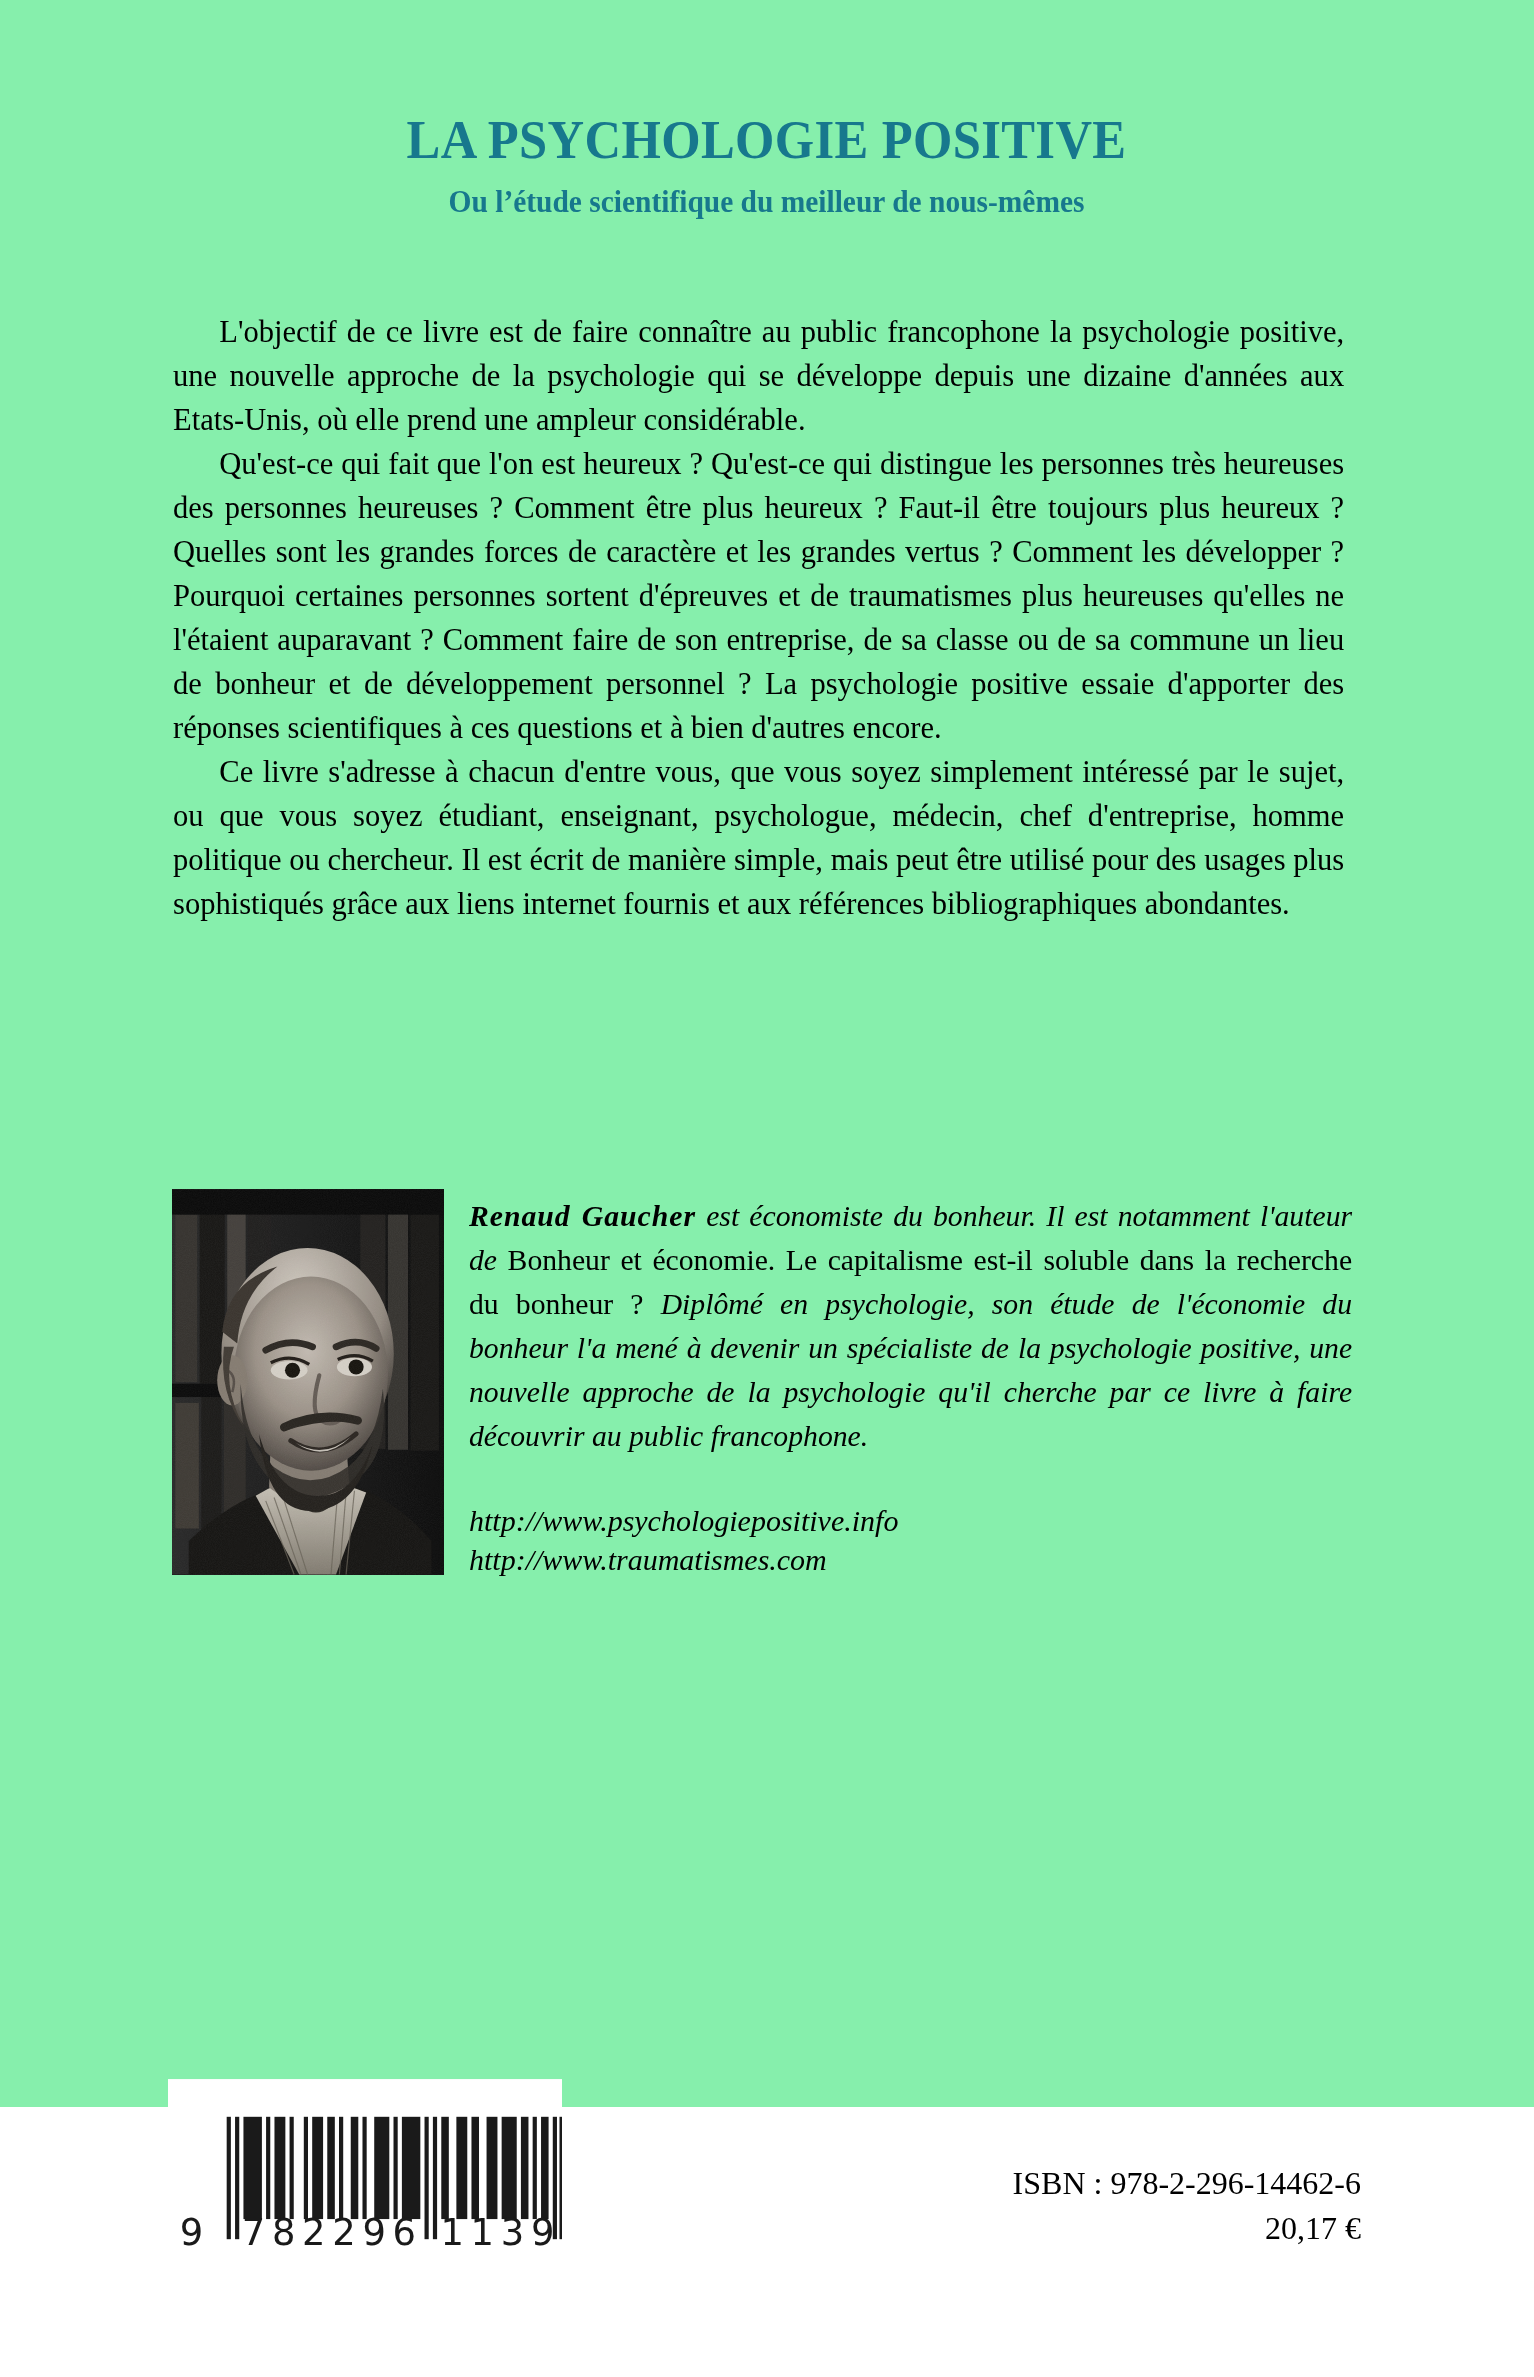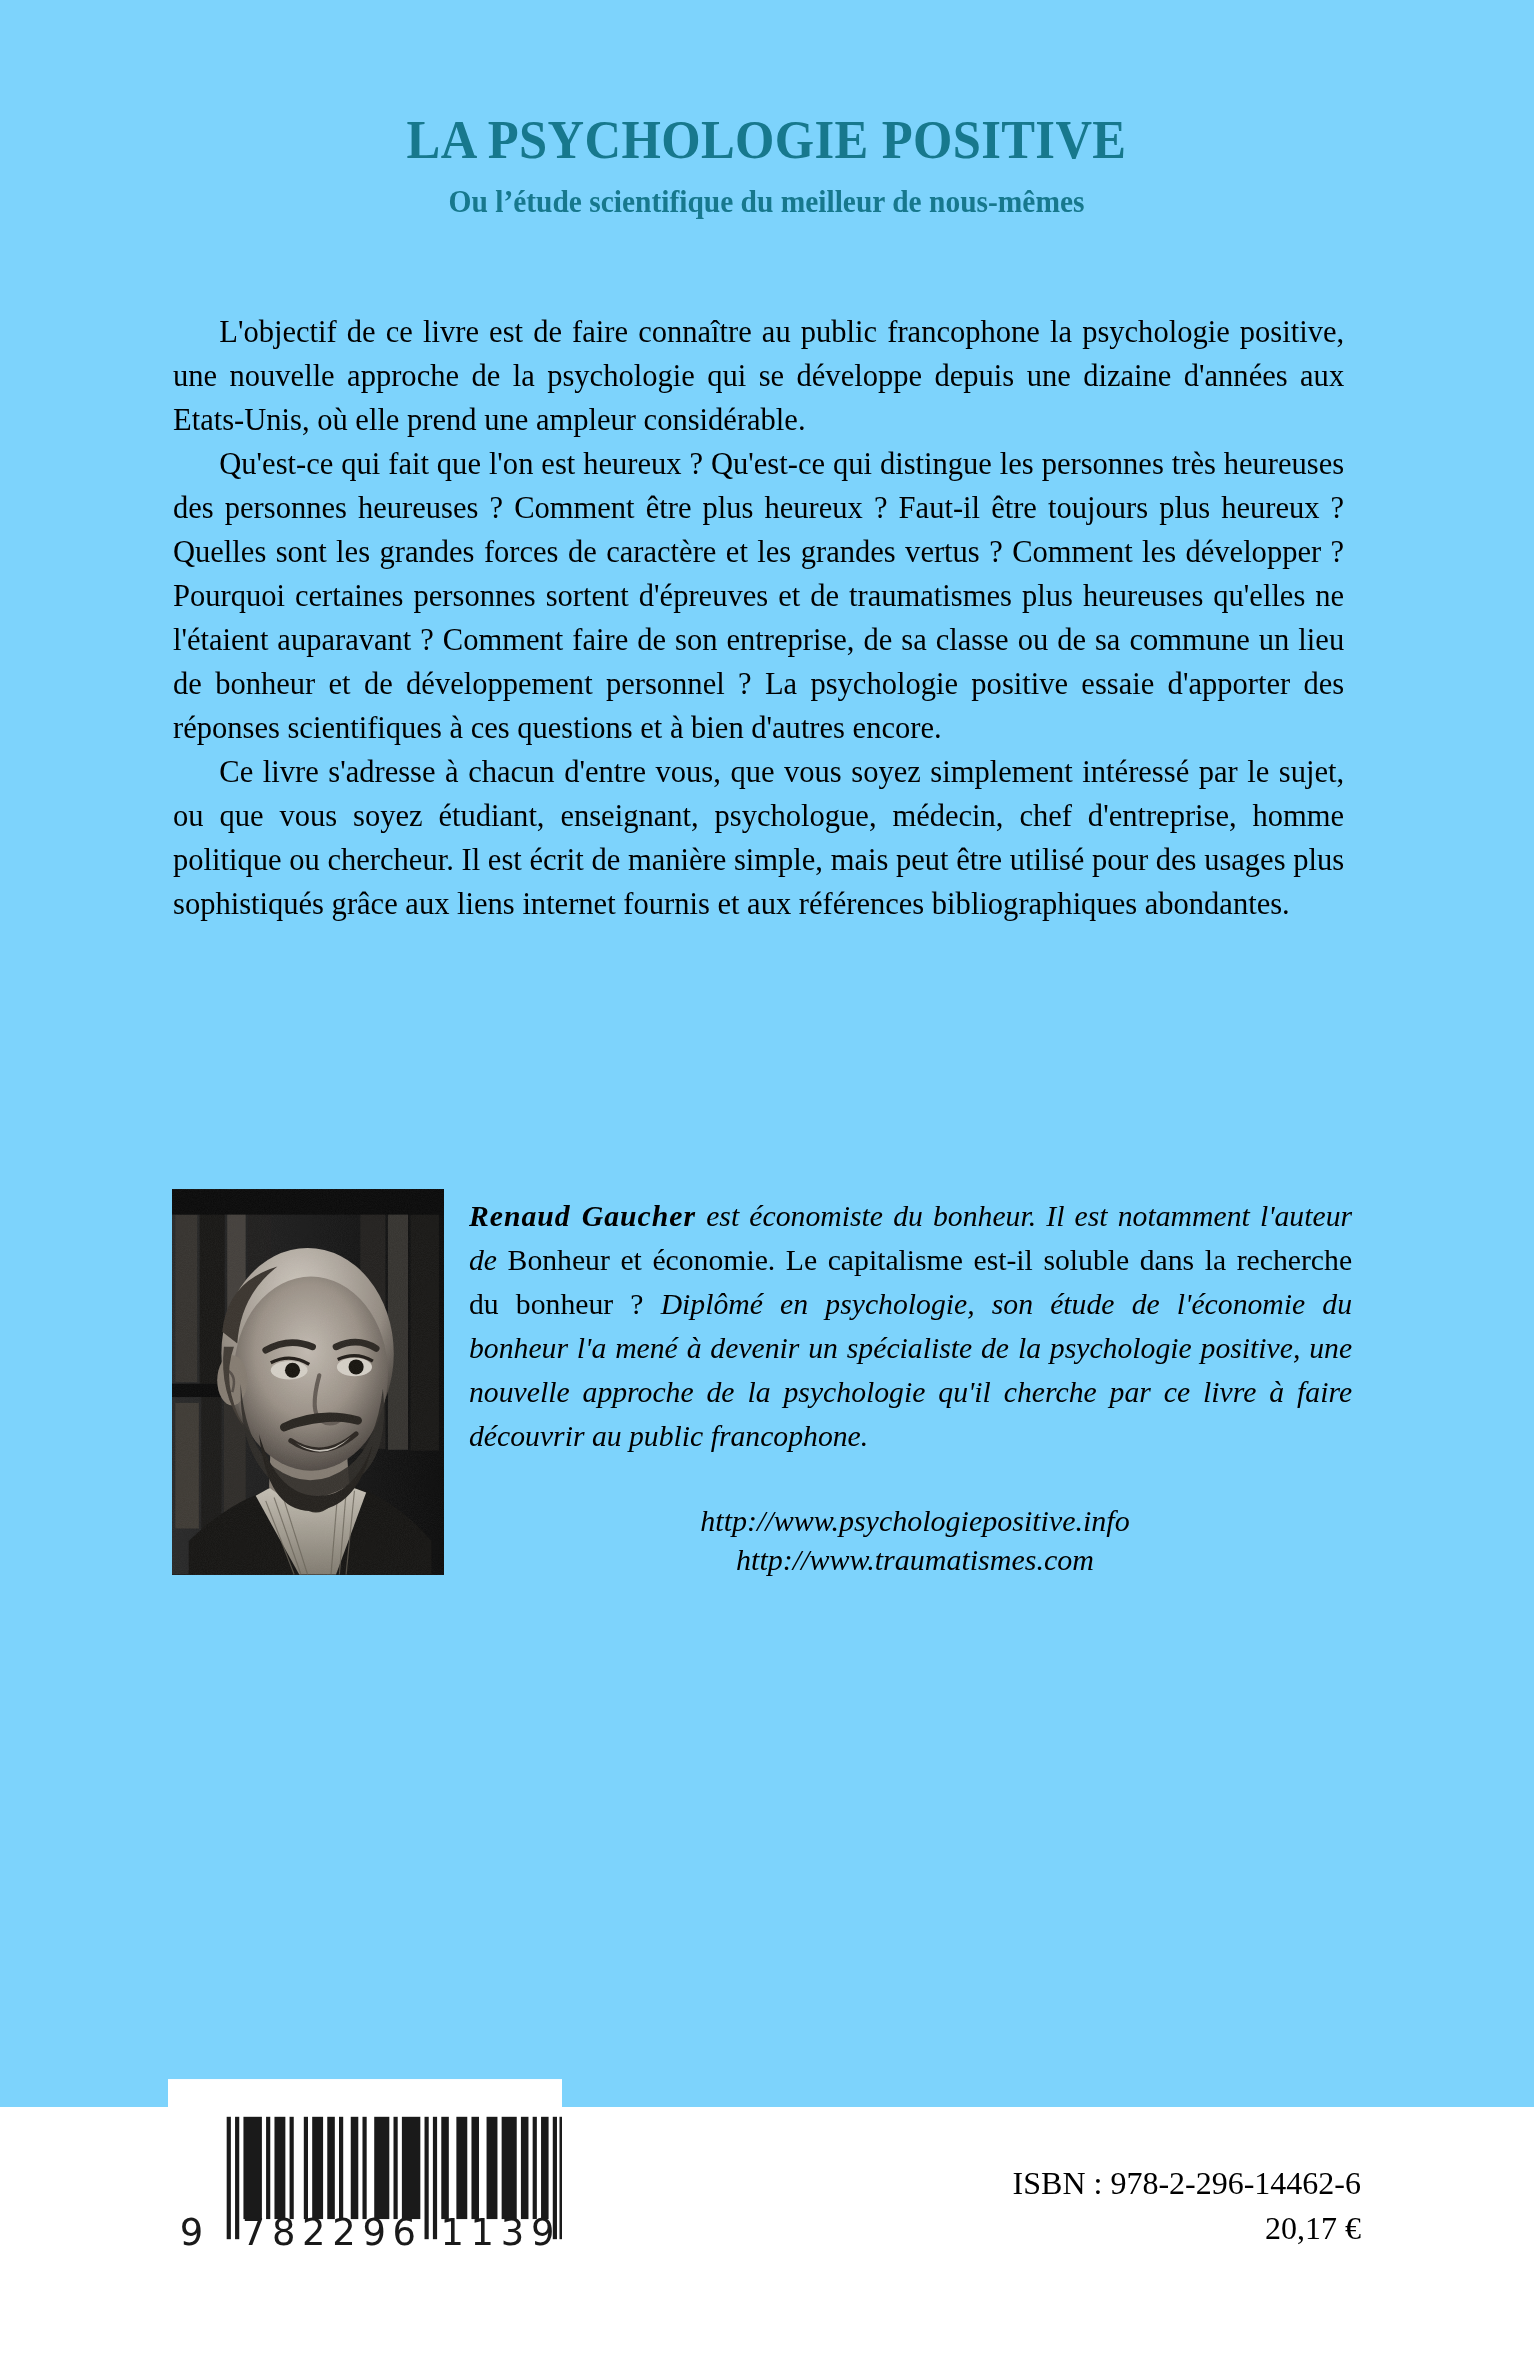--- a/index.html
+++ b/index.html
@@ -15,21 +15,21 @@
     font-family: "Liberation Serif", "DejaVu Serif", serif;
     color: #000000;
     -webkit-font-smoothing: antialiased;
   }
 
   .page {
     position: absolute;
     left: 0; top: 0;
     width: 1534px;
     height: 2107px;
-    background: #7dd3fc;
+    background: #86efac;
   }
 
   
   .title-block {
     position: absolute;
     left: 172px;
     top: 107px;
     width: 1189px;
     text-align: center;
   }
@@ -109,21 +109,21 @@
     font-style: normal;
   }
   .author-links {
     position: absolute;
     left: 469px;
     top: 1501px;
     width: 892px;
     font-size: 30px;
     line-height: 39px;
     font-style: italic;
-    text-align: center;
+    text-align: left;
   }
   .author-links div { white-space: nowrap; }
 
   
   .barcode-wrap {
     position: absolute;
     left: 168px;
     top: 2079px;
     width: 394px;
     height: 172px;

